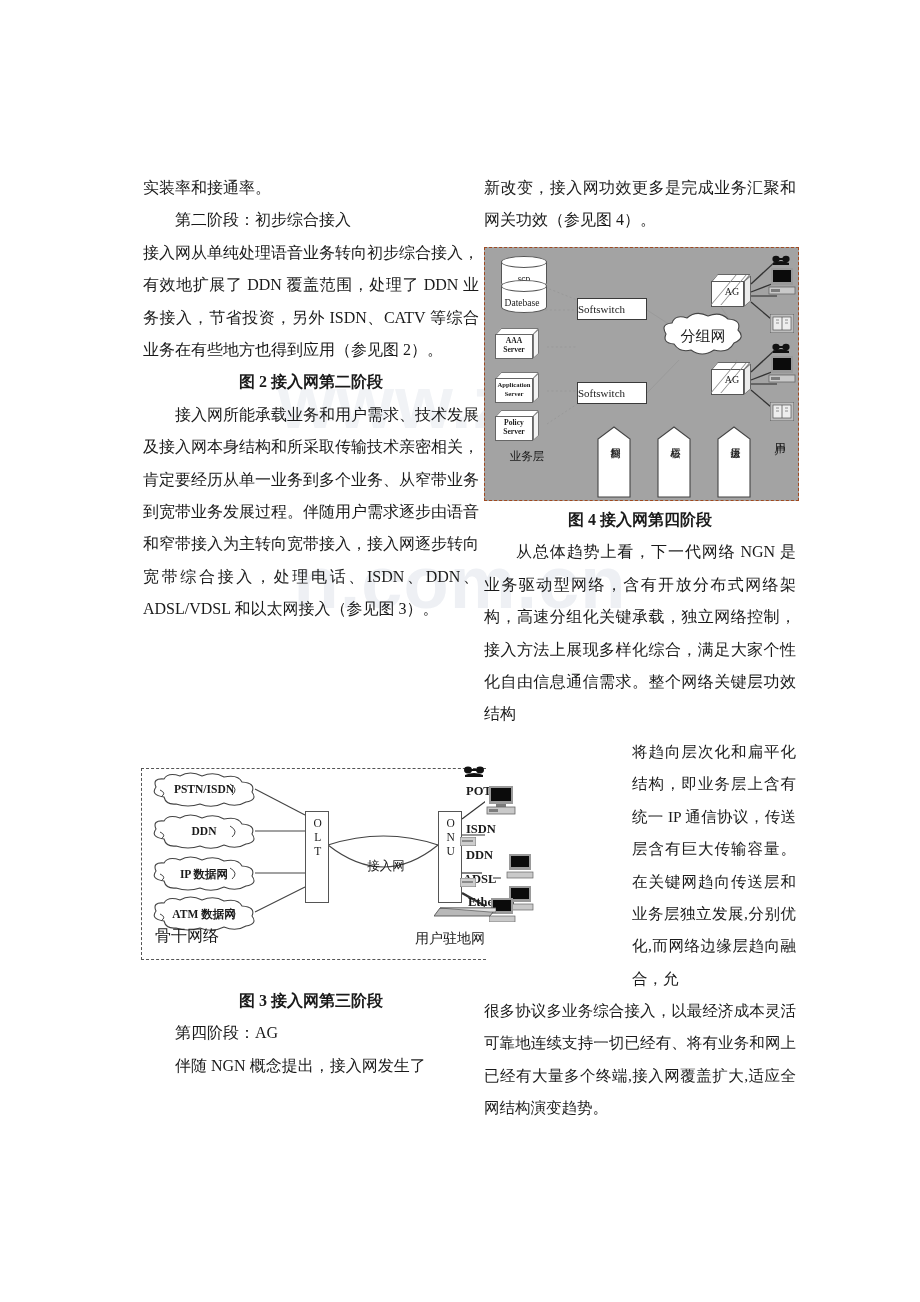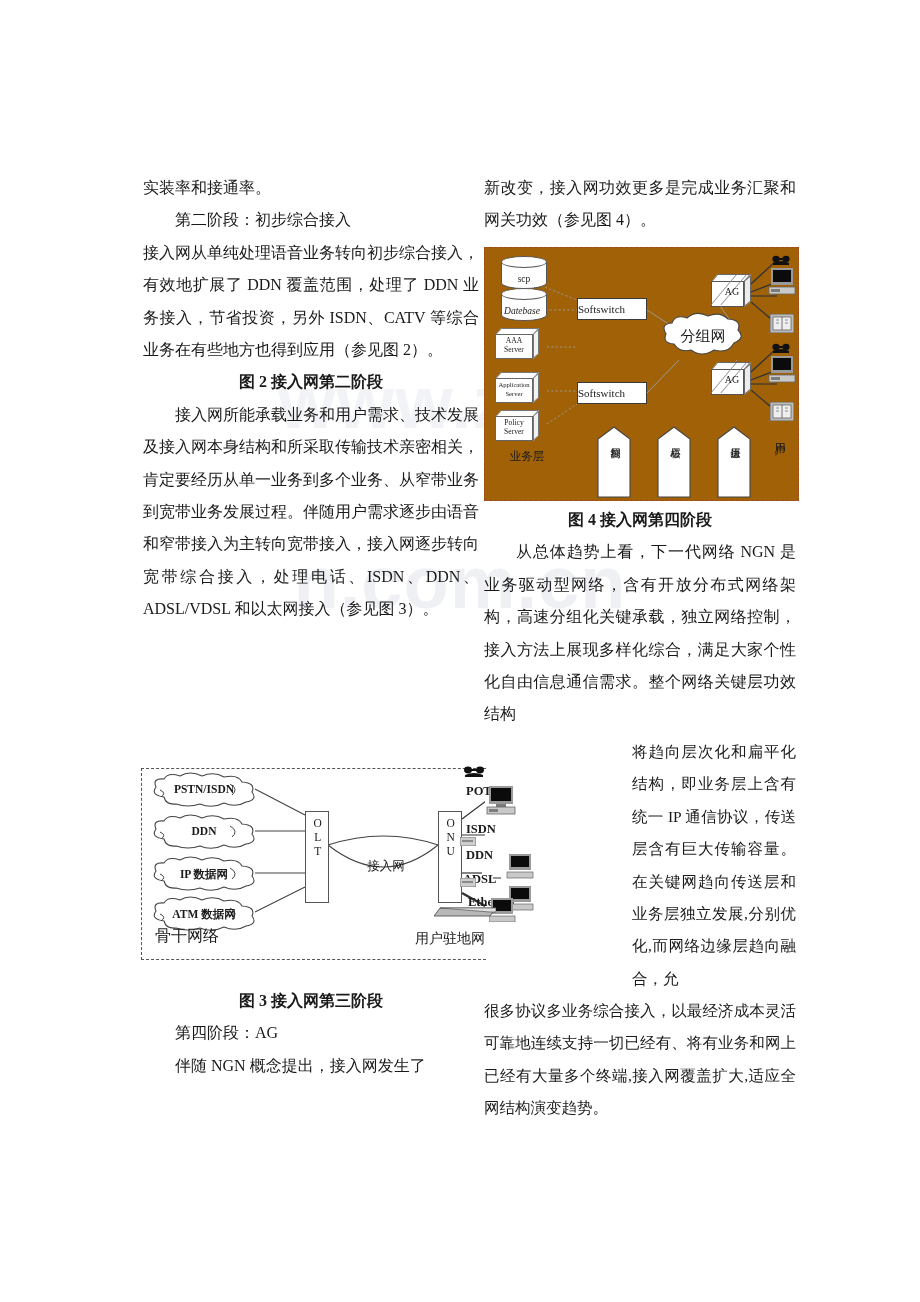--- a/index.html
+++ b/index.html
@@ -26,30 +26,30 @@
   
   .narrow{position:absolute;z-index:2;left:632px;top:736px;width:164px;
           font-size:15.5px;line-height:32.4px;text-align:justify;
           text-justify:inter-ideograph;}
   .tailR{position:absolute;z-index:2;left:484px;top:995px;width:312px;
           font-size:15.5px;line-height:32.4px;text-align:justify;
           text-justify:inter-ideograph;}
 
   
   #fig4{position:absolute;left:484px;top:247px;width:315px;height:254px;
-        border:1.6px dashed #a0491f;box-sizing:border-box;z-index:3;background:#a16207;}
+        border:1.6px dashed #a0491f;box-sizing:border-box;z-index:3;background:#a3a3a3;}
   #fig4 .lbl{position:absolute;font-size:9px;text-align:center;line-height:1.06;}
   .cyl{position:absolute;width:46px;height:34px;}
   .cyl .body{position:absolute;left:0;top:5px;width:44px;height:26px;
              border:1.1px solid #555;border-radius:0 0 50% 50%/0 0 22% 22%;background:#fff;}
   .cyl .top{position:absolute;left:0;top:0;width:44px;height:10px;
             border:1.1px solid #555;border-radius:50%;background:#fff;}
   .cylcap{position:absolute;width:60px;text-align:center;font-size:9.5px;}
 
-  .box3d{position:absolute;width:42px;height:32px;}
+  .box3d{position:absolute;width:42px;height:32px;font-weight:bold;}
   .box3d .face{position:absolute;left:0;top:6px;width:38px;height:25px;
                border:1.2px solid #666;background:#fff;box-sizing:border-box;}
   .box3d .topf{position:absolute;left:0;top:0;width:38px;height:7px;
                background:#fff;border:1px solid #777;box-sizing:border-box;
                transform:skewX(-42deg);transform-origin:bottom left;}
   .box3d .sidef{position:absolute;left:38px;top:6px;width:6px;height:25px;
                background:#f3f3f3;border:1px solid #777;box-sizing:border-box;
                transform:skewY(-42deg);transform-origin:top left;}
   .box3d .t{position:absolute;left:0;top:8px;width:38px;text-align:center;
             font-size:7.6px;line-height:9.4px;}
@@ -281,21 +281,21 @@
 
     <line x1="252" y1="82" x2="228" y2="48" stroke="#9a9a9a" stroke-width="1"></line>
     <line x1="252" y1="112" x2="228" y2="136" stroke="#9a9a9a" stroke-width="1" stroke-dasharray="2,2"></line>
   </svg>
 
   <div class="cyl" style="left:16px;top:8px;">
     <div class="body"></div>
       <div class="top"></div>
     <div class="cylcap" style="left:-7px;top:18px;">scp</div>
   </div>
-  <div class="cyl" style="left:16px;top:40px;font-style:italic;">
+  <div class="cyl" style="left:16px;top:32px;">
     <div class="body"></div>
       <div class="top"></div>
     <div class="cylcap" style="left:-9px;top:18px;">Datebase</div>
   </div>
 
   <div class="box3d" style="left:10px;top:80px;">
     <div class="topf"></div>
       <div class="sidef"></div>
       <div class="face"></div>
     <div class="t">

